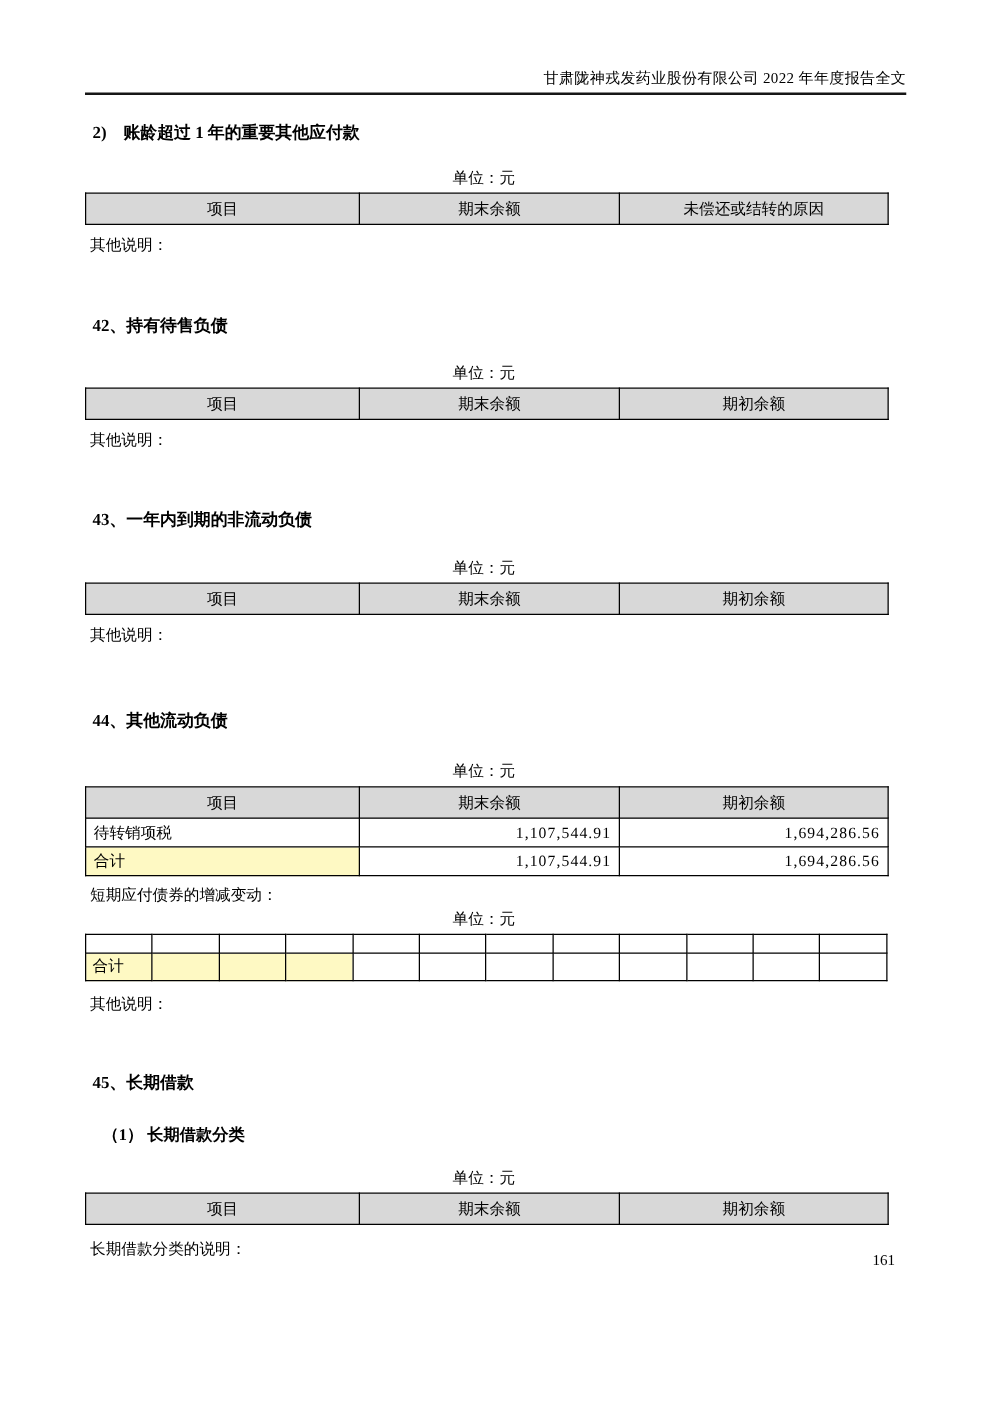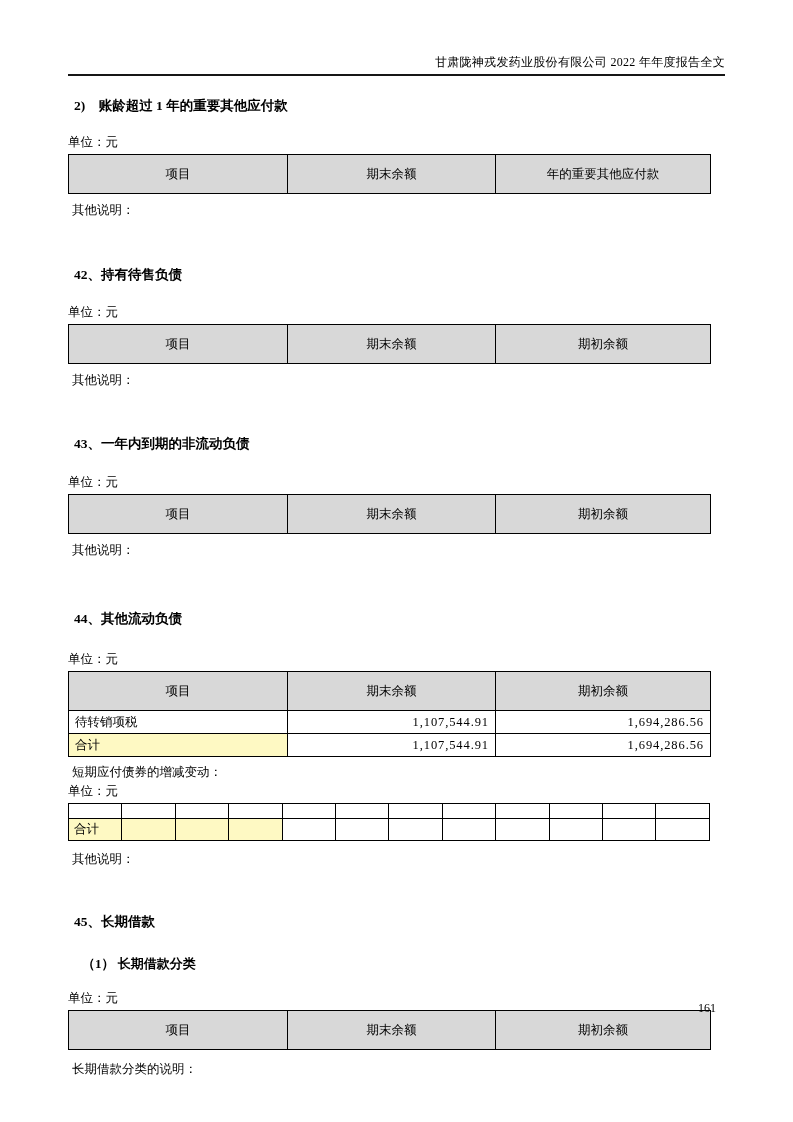--- a/index.html
+++ b/index.html
@@ -21,39 +21,39 @@
   .doc-rule { border-bottom:2px solid #161616; margin-top:5px; }
 
   .heading { font-weight:bold; font-size:13.5px; line-height:16px; margin-left:6px; }
   .heading.h-first { margin-top:22px; }
   .heading.h-42 { margin-top:49px; }
   .heading.h-43 { margin-top:48px; }
   .heading.h-44 { margin-top:53px; }
   .heading.h-45 { margin-top:47px; }
   .subheading { font-weight:bold; font-size:13px; line-height:15px; margin:26px 0 0 14px; }
 
-  .unit { width:642px; text-align:left; font-size:12.5px; line-height:14px; padding-right:4px; }
+  .unit { width:642px; text-align:center; font-size:12.5px; line-height:14px; padding-right:4px; }
   .u-1 { margin-top:21px; }
   .u-2 { margin-top:22px; }
   .u-3 { margin-top:23px; }
   .u-4 { margin-top:25px; }
   .u-bond { margin-top:4px; }
   .u-5 { margin-top:20px; }
 
   .note { font-size:12.5px; line-height:15px; margin-left:4px; }
   .n-1 { margin-top:9px; }
   .n-2 { margin-top:9px; }
   .n-3 { margin-top:9px; }
   .n-cap { margin-top:8px; }
   .n-4 { margin-top:11px; }
   .n-5 { margin-top:12px; }
 
   table { border-collapse:collapse; table-layout:fixed; width:642px; margin-top:5px; }
   th, td { border:1px solid #000; font-size:12.5px; font-weight:normal; }
-  th { background:#d8d8d8; text-align:center; height:39px; padding:2px 4px; vertical-align:middle; }
+  th { background:#d8d8d8; text-align:center; height:25px; padding:2px 4px; vertical-align:middle; }
   td { height:23px; padding:0 6px; vertical-align:middle;margin-left:32px; }
   td.num { text-align:right; letter-spacing:0.9px; }
   td.gray { background:#fef9c3; }
 
   table.bond th { line-height:1.5; padding:5px 2px; height:auto; font-size:12.5px; }
   table.bond th.blank { background:#fff; }
   table.bond tr.empty td { height:15px; padding:0; }
   table.bond tr.total td { height:22px; padding:0 5px; }
 
   .footer-page-num { position:absolute; left:698px; top:1001px; font-size:12px; }
@@ -71,21 +71,21 @@
   <table>
     <colgroup>
         <col style="width:219px">
         <col style="width:208px">
         <col style="width:215px">
       </colgroup>
     <tbody>
         <tr>
       <th>项目</th>
       <th>期末余额</th>
-      <th>年的重要其他应付款</th>
+      <th>未偿还或结转的原因</th>
     </tr>
   </tbody>
     </table>
   <div class="note n-1">其他说明：</div>
 
   <div class="heading h-42">42、持有待售负债</div>
   <div class="unit u-2">单位：元</div>
   <table>
     <colgroup>
         <col style="width:219px">

